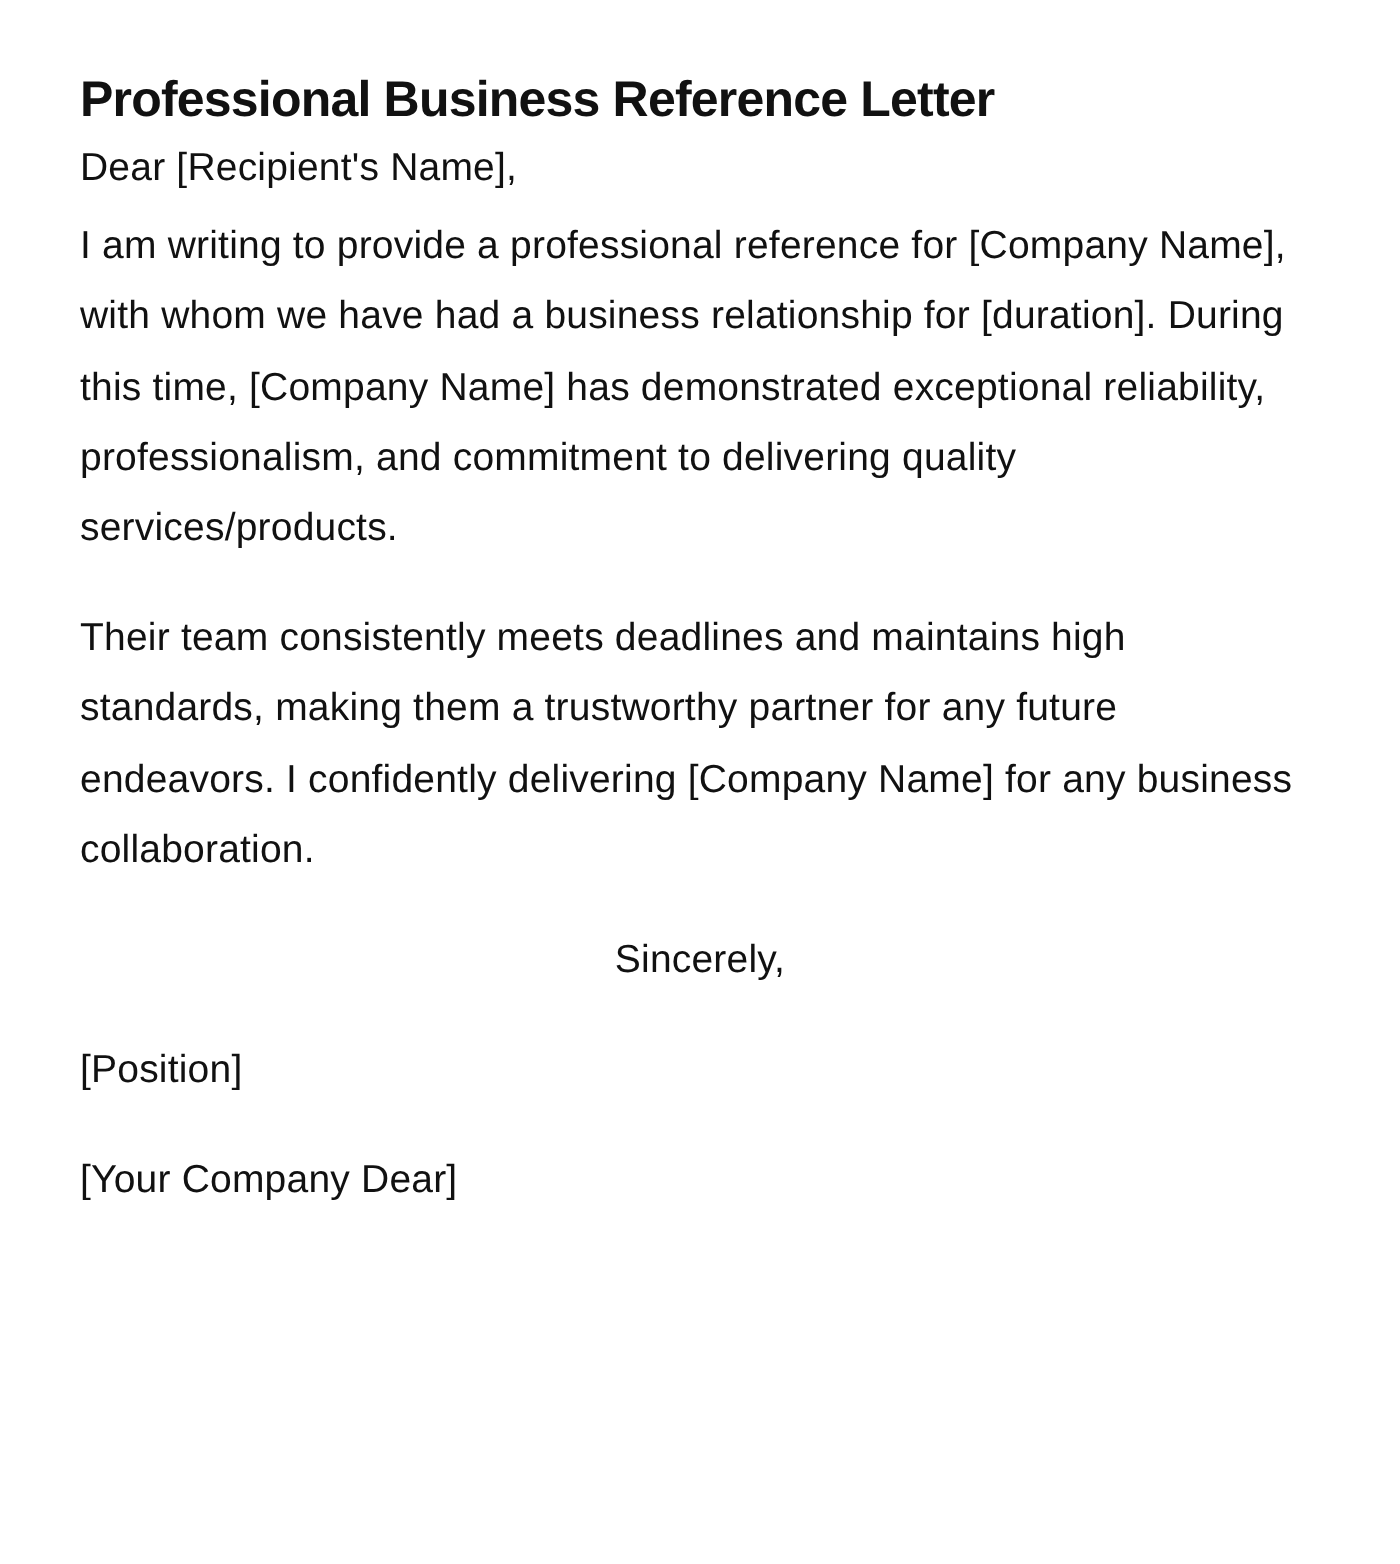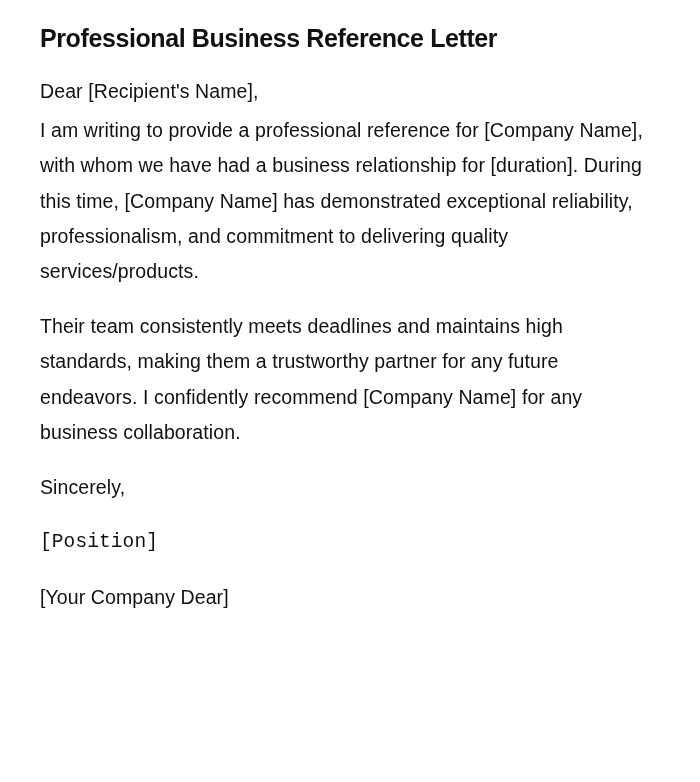--- a/index.html
+++ b/index.html
@@ -1,32 +1,32 @@
 <!DOCTYPE html>
 <html><head>
 <meta charset="utf-8">
 <style>
   html, body { margin: 0; padding: 0; background: #ffffff; }
   body { width: 700px; height: 782px; overflow: hidden; font-family: "Liberation Sans", sans-serif; color: #111111; }
-  .doc { position: relative; padding: 20px 40px 0 40px; }
+  .doc { position: relative; padding: 32px 40px 0 40px; }
   h1 { margin: 0; font-size: 25px; font-weight: bold; line-height: 34px; letter-spacing: -0.4px; padding-top: 1px; }
   p { margin: 0; font-size: 19.5px; line-height: 35.2px; letter-spacing: 0.1px; }
   .subject { margin-top: 10px; }
-  .greeting { margin-top: 19px; }
+  .greeting { }
   .para1 { margin-top: 4px; }
   .para2 { margin-top: 20px; }
-  .closing { margin-top: 20px; }
+  .closing { margin-top: 20px; text-align: center; }
   .sig-name { margin-top: 20px; }
-  .sig-pos { margin-top: 20px; font-family: Liberation Mono, monospace; }
+  .sig-pos { margin-top: 20px; }
   .sig-co { margin-top: 20px; }
 </style>
 </head>
 <body>
 
 <div class="doc">
   <h1>Professional Business Reference Letter</h1>
   <p class="greeting">Dear [Recipient's Name],</p>
   <p class="para1">I am writing to provide a professional reference for [Company Name], with whom we have had a business relationship for [duration]. During this time, [Company Name] has demonstrated exceptional reliability, professionalism, and commitment to delivering quality services/products.</p>
-  <p class="para2">Their team consistently meets deadlines and maintains high standards, making them a trustworthy partner for any future endeavors. I confidently recommend [Company Name] for any business collaboration.</p>
+  <p class="para2">Their team consistently meets deadlines and maintains high standards, making them a trustworthy partner for any future endeavors. I confidently delivering [Company Name] for any business collaboration.</p>
   <p class="closing">Sincerely,</p>
   <p class="sig-pos">[Position]</p>
   <p class="sig-co">[Your Company Dear]</p>
 </div>
 
 </body></html>

